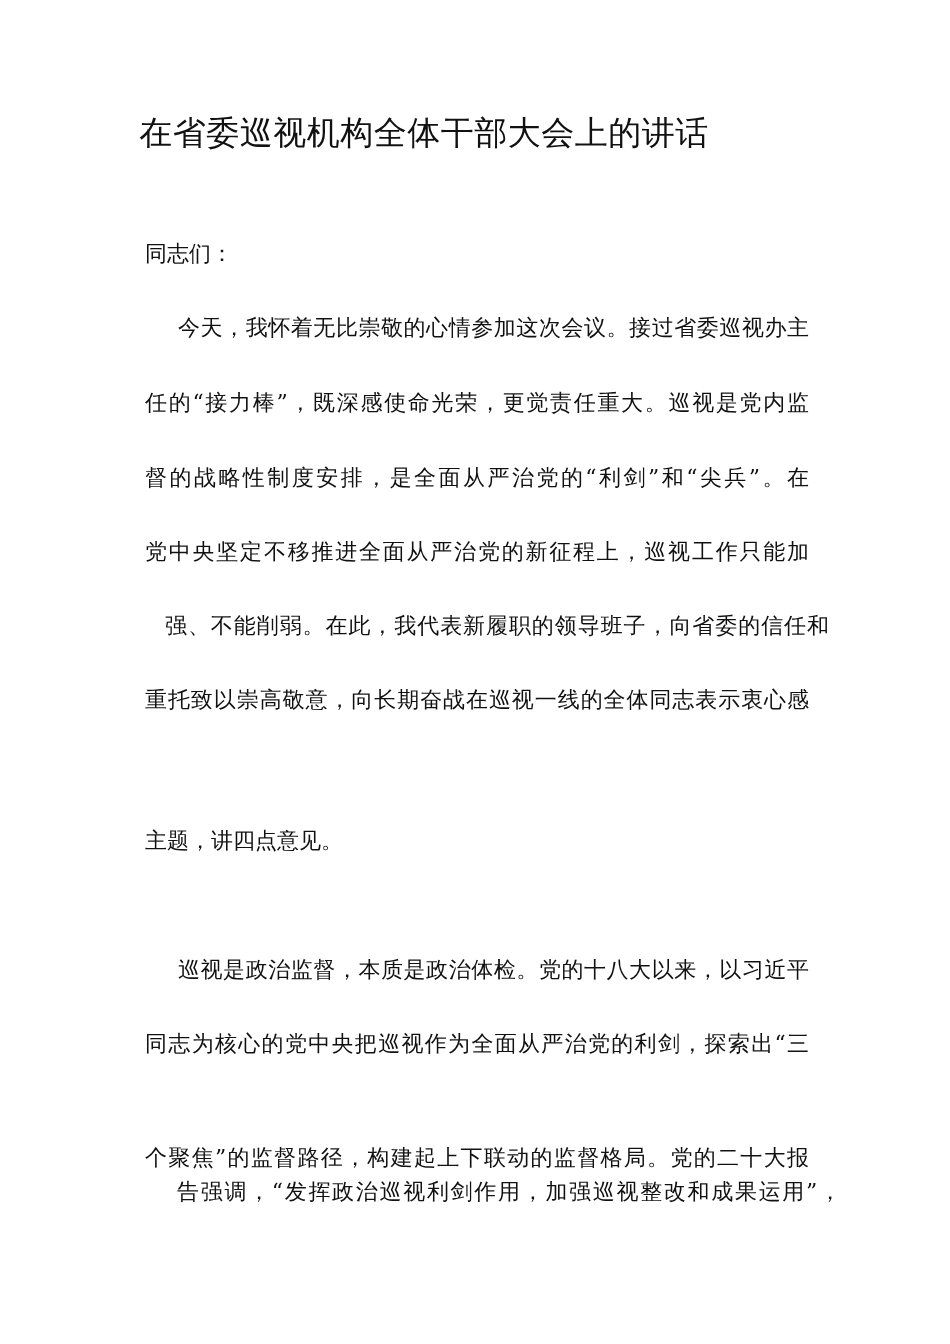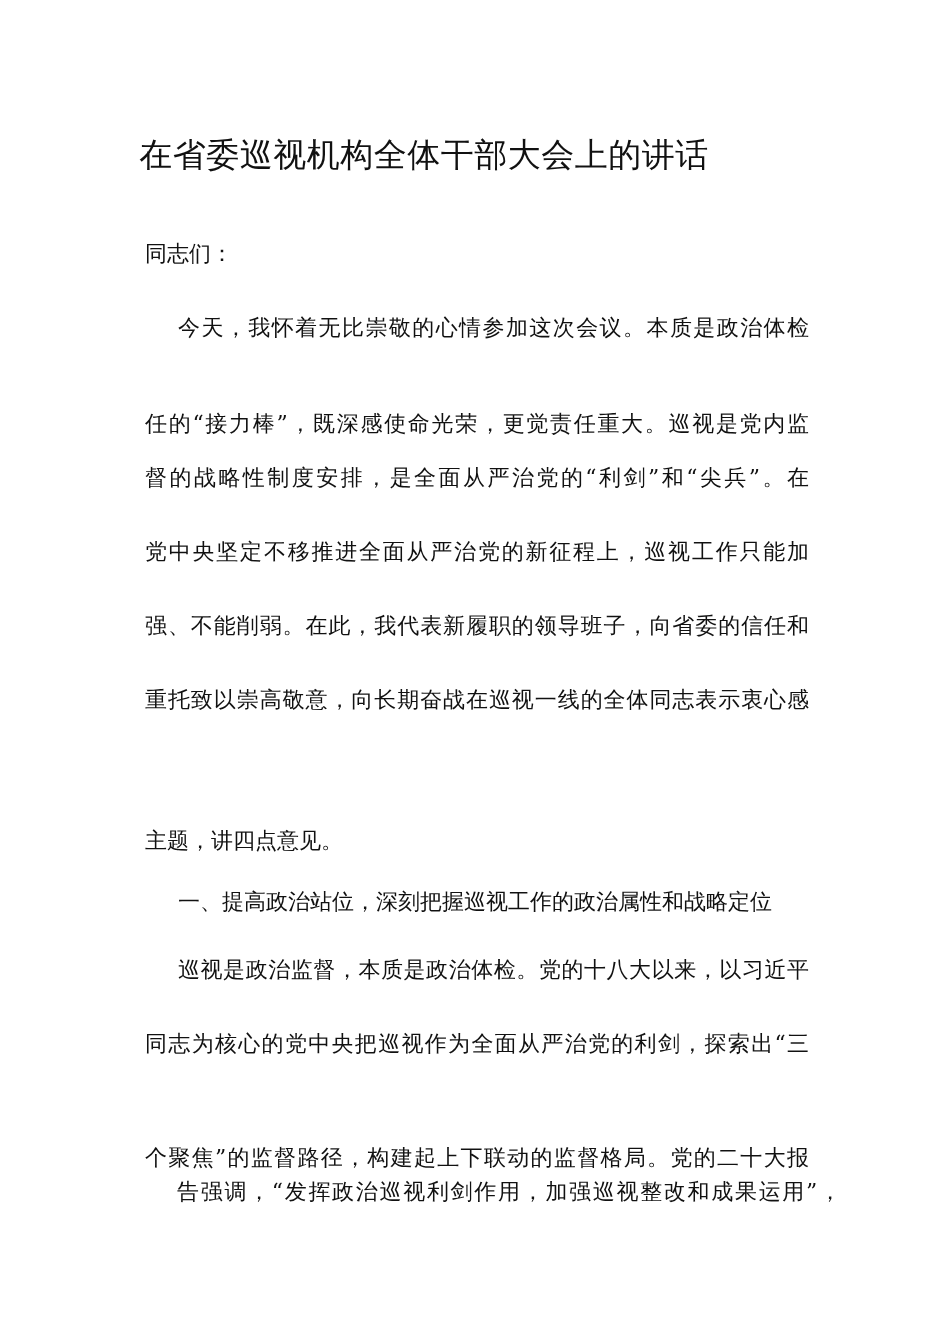--- a/index.html
+++ b/index.html
@@ -19,21 +19,21 @@
       position: absolute;
       left: 0;
       top: 0;
       width: 950px;
       height: 1344px;
     }
     .title {
       position: absolute;
       left: 0;
       width: 848px;
-      top: 134px;
+      top: 112px;
       text-align: center;
       font-size: 33px;
       line-height: 42px;
       letter-spacing: 0.5px;
       white-space: nowrap;
     }
     .line {
       position: absolute;
       left: 145px;
       width: 664px;
@@ -53,27 +53,26 @@
     }
   </style>
 </head>
 <body>
 
 <div class="page">
   <div class="title">在省委巡视机构全体干部大会上的讲话</div>
 
   <div class="line last" style="top:240px;">同志们：</div>
 
-  <div class="line indent" style="top:314px;">今天，我怀着无比崇敬的心情参加这次会议。本质是政治体检</div>
-  <div class="line" style="top:410px;">任的“接力棒”，既深感使命光荣，更觉责任重大。巡视是党内监</div>
+  <div class="line indent" style="top:314px;">今天，我怀着无比崇敬的心情参加这次会议。接过省委巡视办主</div>
+  <div class="line" style="top:389px;">任的“接力棒”，既深感使命光荣，更觉责任重大。巡视是党内监</div>
   <div class="line" style="top:464px;">督的战略性制度安排，是全面从严治党的“利剑”和“尖兵”。在</div>
   <div class="line" style="top:538px;">党中央坚定不移推进全面从严治党的新征程上，巡视工作只能加</div>
-  <div class="line" style="top:612px;">强、不能削弱。在此，我代表新履职的领导班子，向省委的信任和</div>
+  <div class="line" style="top:612px;margin-left:20px;">强、不能削弱。在此，我代表新履职的领导班子，向省委的信任和</div>
   <div class="line" style="top:686px;">重托致以崇高敬意，向长期奋战在巡视一线的全体同志表示衷心感</div>
   <div class="line last" style="top:827px;">主题，讲四点意见。</div>
 
-  <div class="line indent last" style="top:888px;">一、提高政治站位，深刻把握巡视工作的政治属性和战略定位</div>
 
   <div class="line indent" style="top:956px;">巡视是政治监督，本质是政治体检。党的十八大以来，以习近平</div>
   <div class="line" style="top:1030px;">同志为核心的党中央把巡视作为全面从严治党的利剑，探索出“三</div>
   <div class="line" style="top:1104px;margin-top:40px;">个聚焦”的监督路径，构建起上下联动的监督格局。党的二十大报</div>
   <div class="line" style="top:1178px;margin-left:32px;">告强调，“发挥政治巡视利剑作用，加强巡视整改和成果运用”，</div>
 </div>
 
 </body></html>

